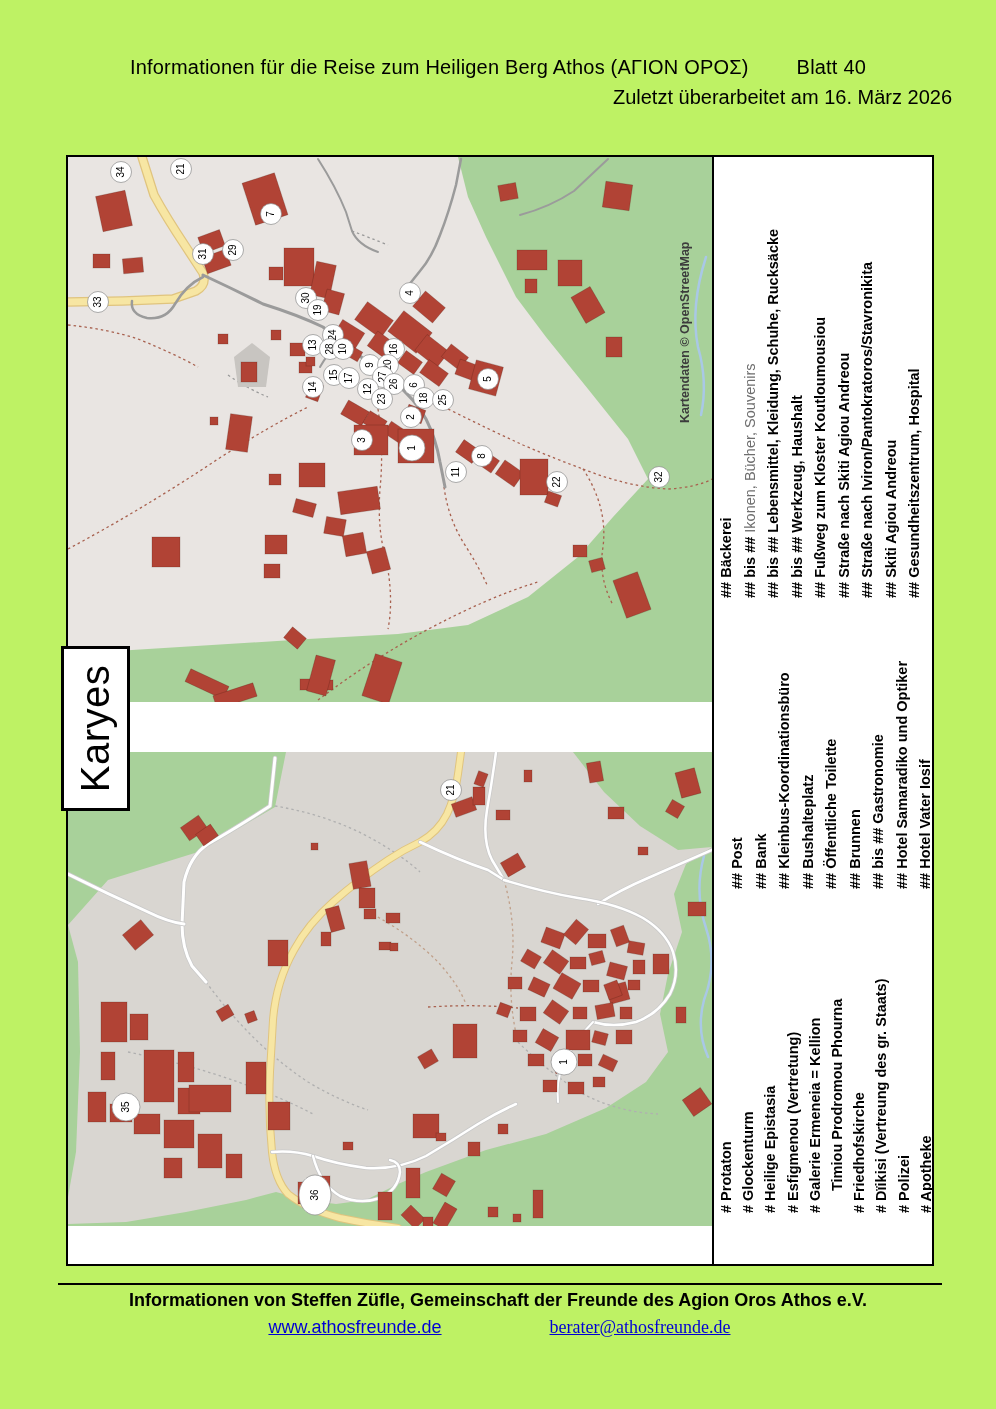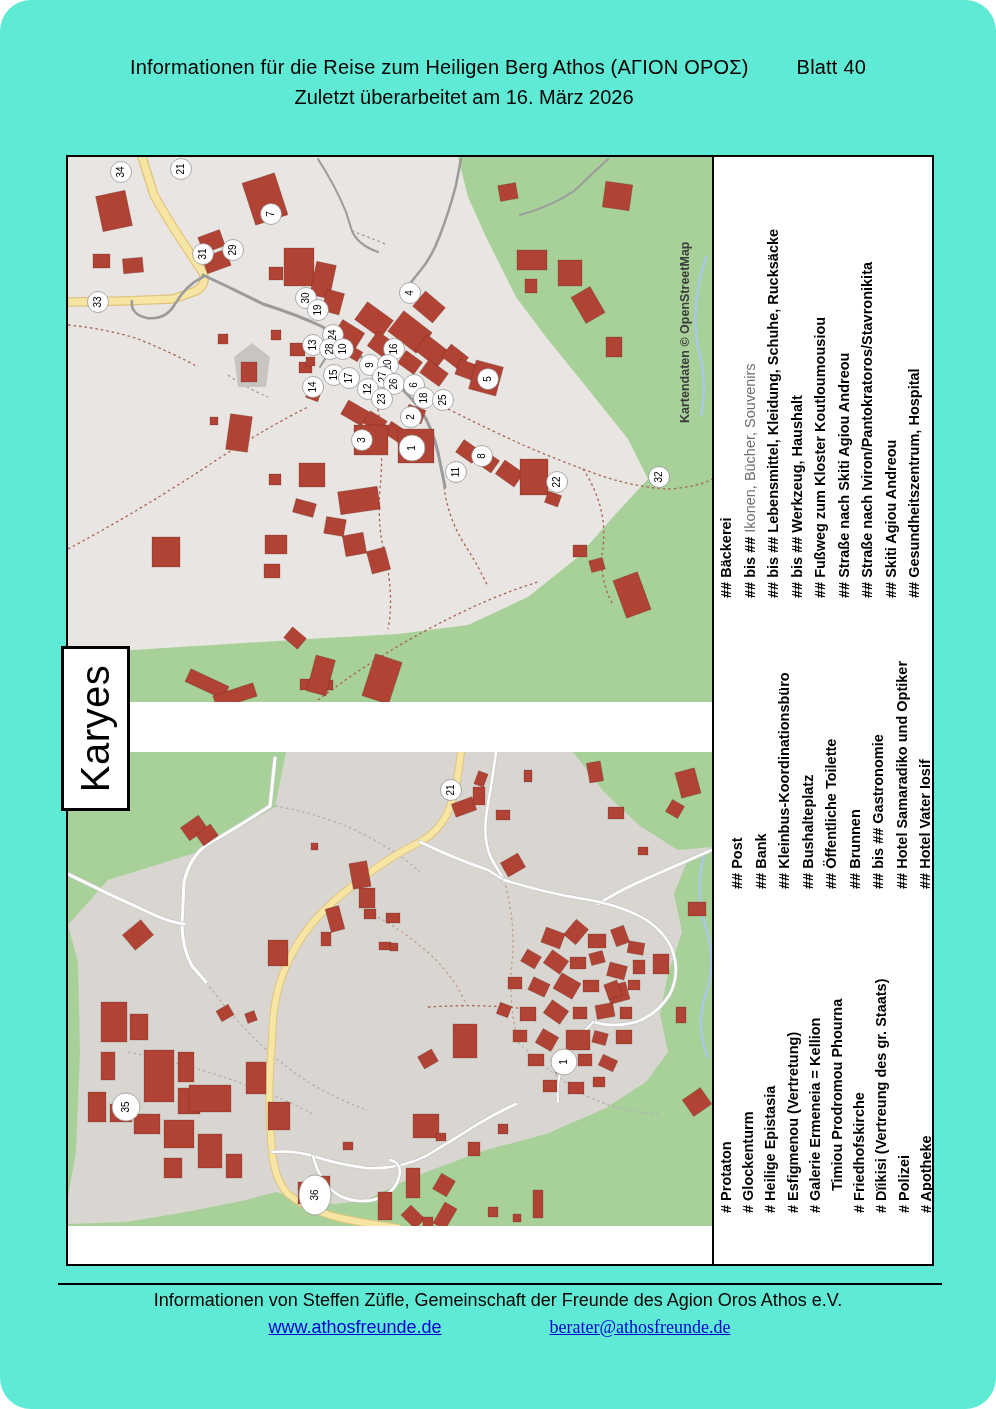--- a/index.html
+++ b/index.html
@@ -1,22 +1,22 @@
 <!DOCTYPE html>
 <html><head>
 <meta charset="utf-8">
 <style>
   html,body{margin:0;padding:0;background:#fff;}
-  .page{position:relative;width:996px;height:1409px;background:#5eead4;
-        font-family:"Liberation Sans",sans-serif;overflow:hidden;color:#000;border-radius:31px;}
+  .page{position:relative;width:996px;height:1409px;background:#bef264;
+        font-family:"Liberation Sans",sans-serif;overflow:hidden;color:#000;}
   
   .hdr{position:absolute;left:0;top:56px;width:996px;text-align:center;}
   .hdr-line1{display:flex;justify-content:center;align-items:baseline;gap:48px;
              font-size:20px;letter-spacing:.2px;}
-  .hdr-line2{margin-top:7px;font-size:20px;padding-right:68px;}
+  .hdr-line2{margin-top:7px;font-size:20px;padding-right:44px;text-align:right;}
   
   .panel{position:absolute;left:66px;top:155px;width:868px;height:1111px;
          border:2px solid #000;box-sizing:border-box;background:#fff;}
   .divider{position:absolute;left:712px;top:157px;width:2px;height:1107px;background:#000;}
   .mapsvg{position:absolute;display:block;}
   #map-top{left:68px;top:157px;}
   #map-bottom{left:68px;top:752px;}
   
   .karyes-box{position:absolute;left:61px;top:646px;width:69px;height:165px;background:#fff;
               border:3px solid #000;box-sizing:border-box;z-index:6;
@@ -27,21 +27,21 @@
            width:450px;white-space:nowrap;z-index:4;}
   #leg-col1{left:715px;top:598px;}
   #leg-col2{left:726px;top:889px;}
   #leg-col3{left:715px;top:1213px;}
   .leg-line{height:23.5px;line-height:23.5px;font-size:14.5px;font-weight:bold;white-space:nowrap;}
   #leg-col3 .leg-line{height:22.2px;line-height:22.2px;}
   .leg-line .lg-g{font-weight:normal;color:#6e6e6e;}
   .leg-line.indent{padding-left:22px;}
   
   .foot-rule{position:absolute;left:58px;top:1283px;width:884px;height:2px;background:#000;}
-  .foot-line{position:absolute;left:0;top:1290px;width:996px;text-align:center;font-size:18px;}
+  .foot-line{position:absolute;left:0;top:1290px;width:996px;text-align:center;font-size:18px;font-weight:bold;}
   .foot-link{position:absolute;top:1317px;font-size:18px;color:#0000d4;
              text-decoration:underline;transform:translateX(-50%);cursor:pointer;}
   #link1{left:355px;text-align:center;}
   #link2{left:640px;font-family:Liberation Serif, serif;}
 </style>
 </head>
 <body>
 
 <div class="page">
 

